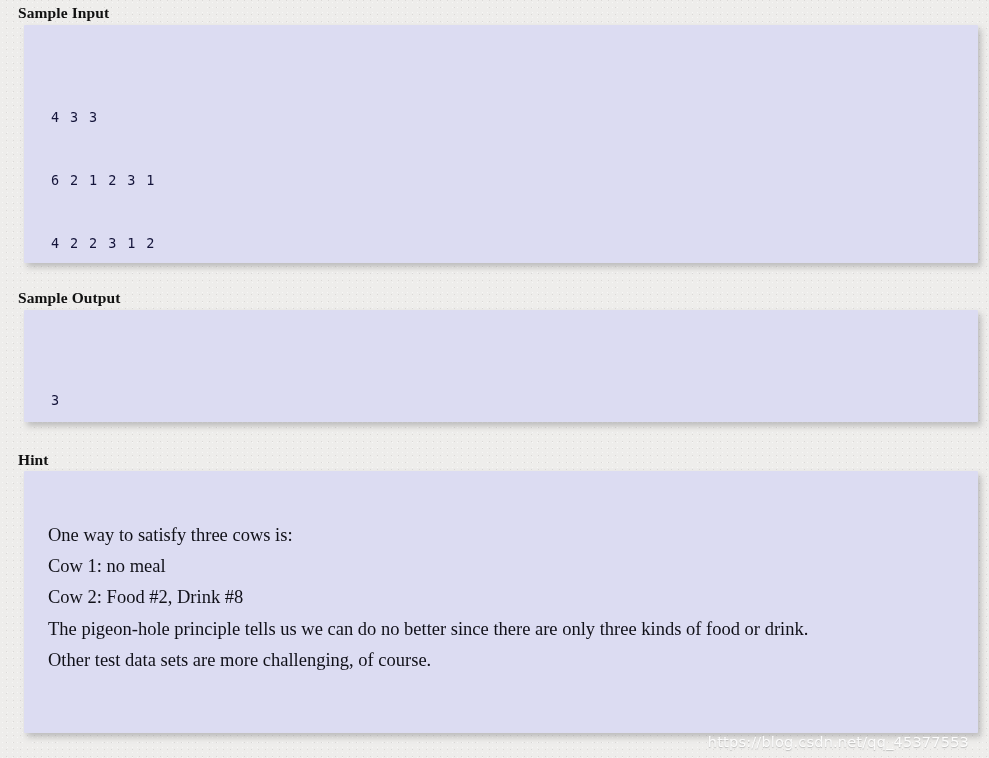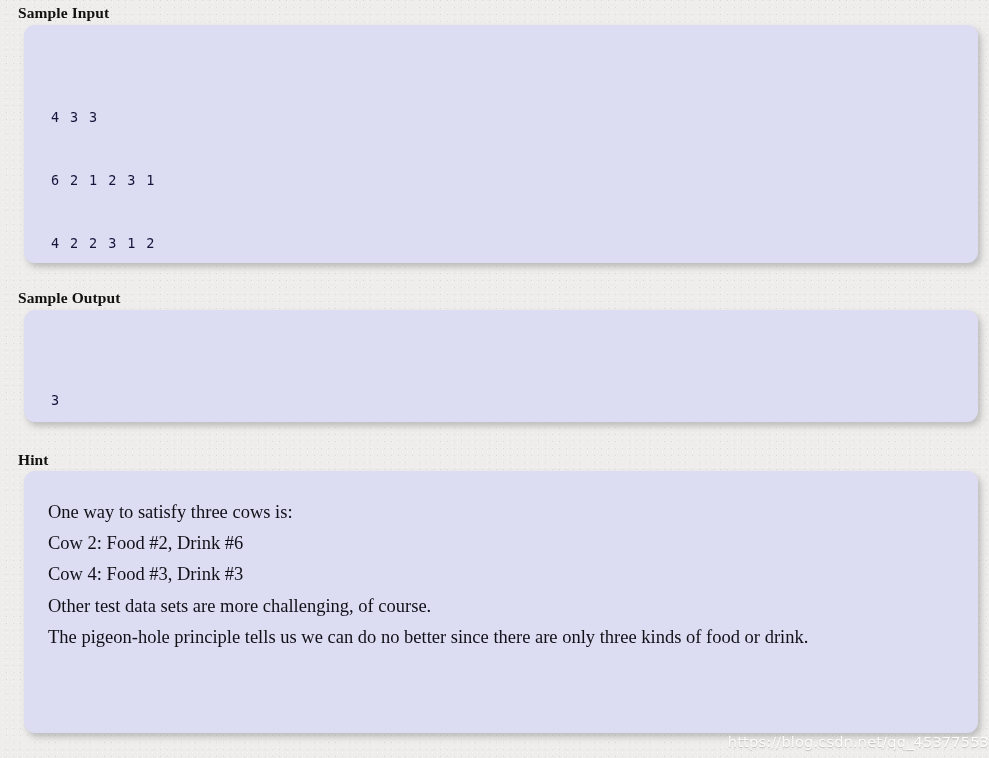--- a/index.html
+++ b/index.html
@@ -36,21 +36,21 @@
     color: #111111;
     padding-left: 18px;
     letter-spacing: 0.1px;
   }
 
   .panel {
     position: absolute;
     left: 24px;
     right: 11px;
     background: #dcdcf2;
-    border-radius: 11px;
+    border-radius: 1px;
     box-shadow: 3px 4px 6px rgba(120,120,125,0.42);
     box-sizing: border-box;
     overflow: hidden;
   }
 
   .code-block {
     font-family: "DejaVu Sans Mono", "Liberation Mono", monospace;
     font-size: 13.5px;
     color: #14143a;
     white-space: pre;
@@ -73,25 +73,25 @@
   
   #label-sample-input   { position: absolute; left: 0; top: 4px;   width: 100%; }
   #panel-sample-input   { top: 25px;  height: 238px; }
   #label-sample-output  { position: absolute; left: 0; top: 289px; width: 100%; }
   #panel-sample-output  { top: 310px; height: 112px; }
   #label-hint           { position: absolute; left: 0; top: 451px; width: 100%; }
   #panel-hint           { top: 471px; height: 262px; }
 
   .panel-inner-code { padding: 45px 0 0 27px; }
   .panel-inner-out  { padding: 43px 0 0 27px; }
-  .panel-inner-hint { padding: 26px 14px 0 24px; }
+  .panel-inner-hint { padding: 26px 14px 0 24px; margin-top: 23px; }
 
   .watermark {
     position: absolute;
-    right: 0;
+    right: 20px;
     bottom: 8px;
     font-family: "DejaVu Sans", "Liberation Sans", sans-serif;
     font-size: 14.5px;
     letter-spacing: 0.2px;
     color: rgba(255,255,255,0.92);
     text-shadow: 0 1px 1px rgba(150,150,150,0.55);
     white-space: nowrap;
     pointer-events: none;
   }
 </style>
@@ -118,22 +118,22 @@
     <div class="panel-inner-out code-block">
       <div class="code-line">3</div>
     </div>
   </div>
 
   <div class="section-label" id="label-hint">Hint</div>
 
   <div class="panel" id="panel-hint">
     <div class="panel-inner-hint">
       <div class="hint-line">One way to satisfy three cows is:</div>
-      <div class="hint-line">Cow 2: Food #2, Drink #6</div>
-      <div class="hint-line">Cow 4: Food #3, Drink #3</div>
+      <div class="hint-line">Cow 1: no meal</div>
+      <div class="hint-line">Cow 2: Food #2, Drink #8</div>
+      <div class="hint-line">The pigeon-hole principle tells us we can do no better since there are only three kinds of food or drink.</div>
       <div class="hint-line">Other test data sets are more challenging, of course.</div>
-      <div class="hint-line">The pigeon-hole principle tells us we can do no better since there are only three kinds of food or drink.</div>
     </div>
   </div>
 
   <div class="watermark">https://blog.csdn.net/qq_45377553</div>
 
 </div>
 
 </body></html>

